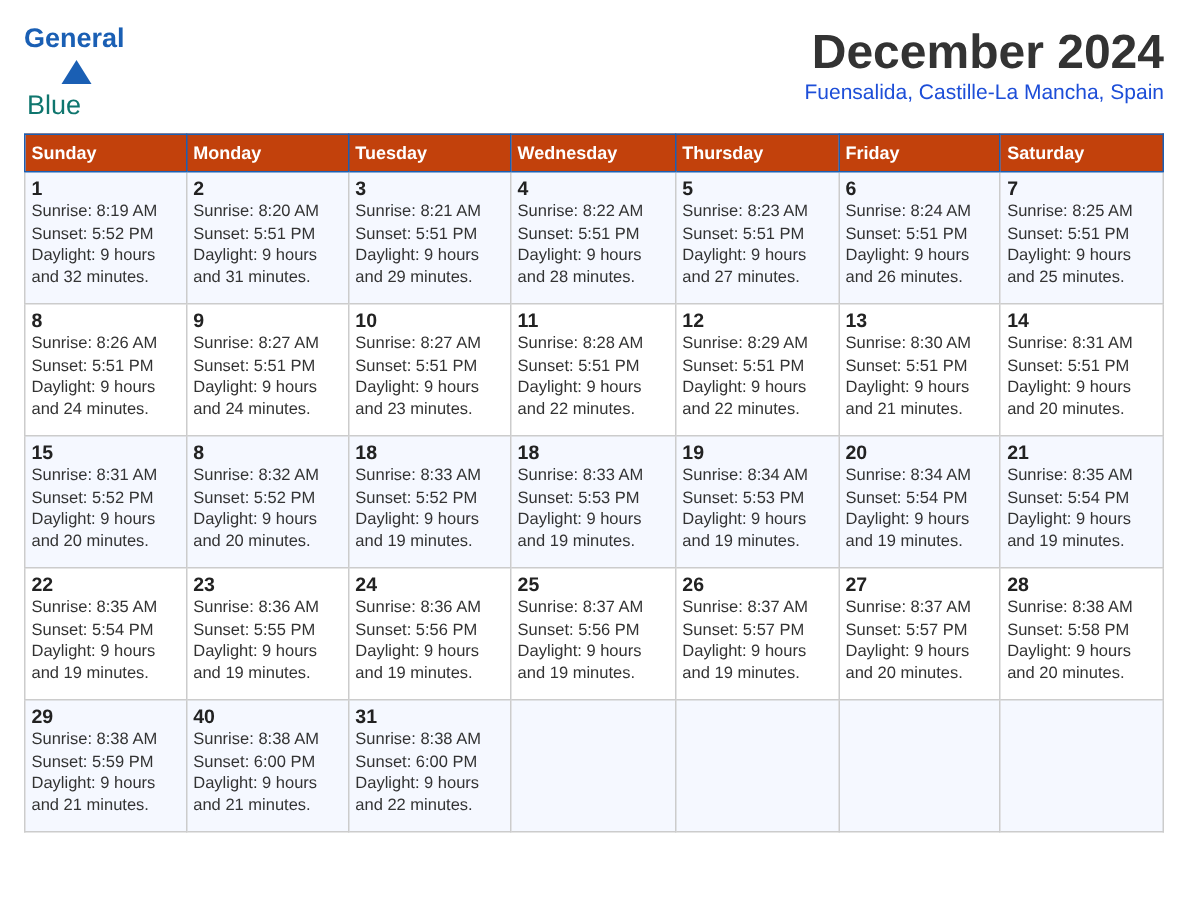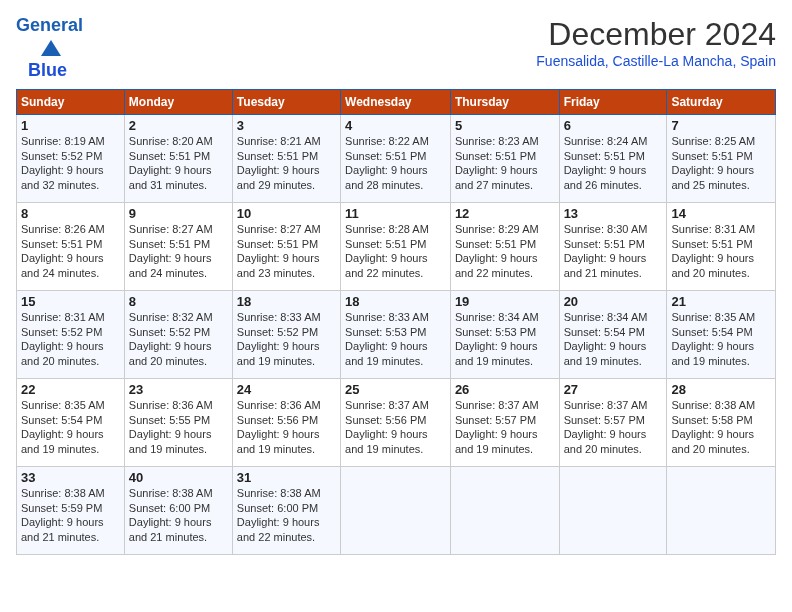--- a/index.html
+++ b/index.html
@@ -36,21 +36,21 @@
     .logo-icon {
       width: 28px;
       height: 28px;
       margin-left: 2px;
     }
     .title-section {
       text-align: right;
     }
     .month-title {
       font-size: 32px;
-      font-weight: normal;
+      font-weight: bold;
       color: #333;
     }
     .location {
       font-size: 14px;
       color: #1d4ed8;
     }
     table {
       width: 100%;
       border-collapse: collapse;
       font-size: 10px;
@@ -101,21 +101,21 @@
     <div class="logo">
       <div>
         <div style="display:flex;align-items:center;flex-direction:column;">
           <span class="logo-text">
             <span>General</span>
           </span>
           <svg class="logo-icon" viewBox="0 0 28 28">
             <polygon points="14,4 24,20 4,20" fill="#1a5fb4"></polygon>
           </svg>
         </div>
-        <div style="font-size:18px;font-weight:bold;color:#1d4ed8;margin-top:-4px;margin-left:12px;">Blue</div>
+        <div style="font-size:18px;font-weight:normal;color:#0f766e;margin-top:-4px;margin-left:2px;">Blue</div>
       </div>
     </div>
     <div class="title-section">
       <div class="month-title">December 2024</div>
       <div class="location">Fuensalida, Castille-La Mancha, Spain</div>
     </div>
   </div>
 
   <table>
     <thead>
@@ -245,21 +245,21 @@
             <span class="day-number">27</span>
             <div class="day-info">Sunrise: 8:37 AM<br>Sunset: 5:57 PM<br>Daylight: 9 hours and 20 minutes.</div>
           </td>
           <td>
             <span class="day-number">28</span>
             <div class="day-info">Sunrise: 8:38 AM<br>Sunset: 5:58 PM<br>Daylight: 9 hours and 20 minutes.</div>
           </td>
         </tr>
         <tr>
           <td>
-            <span class="day-number">33</span>
+            <span class="day-number">29</span>
             <div class="day-info">Sunrise: 8:38 AM<br>Sunset: 5:59 PM<br>Daylight: 9 hours and 21 minutes.</div>
           </td>
           <td>
             <span class="day-number">40</span>
             <div class="day-info">Sunrise: 8:38 AM<br>Sunset: 6:00 PM<br>Daylight: 9 hours and 21 minutes.</div>
           </td>
           <td>
             <span class="day-number">31</span>
             <div class="day-info">Sunrise: 8:38 AM<br>Sunset: 6:00 PM<br>Daylight: 9 hours and 22 minutes.</div>
           </td>

